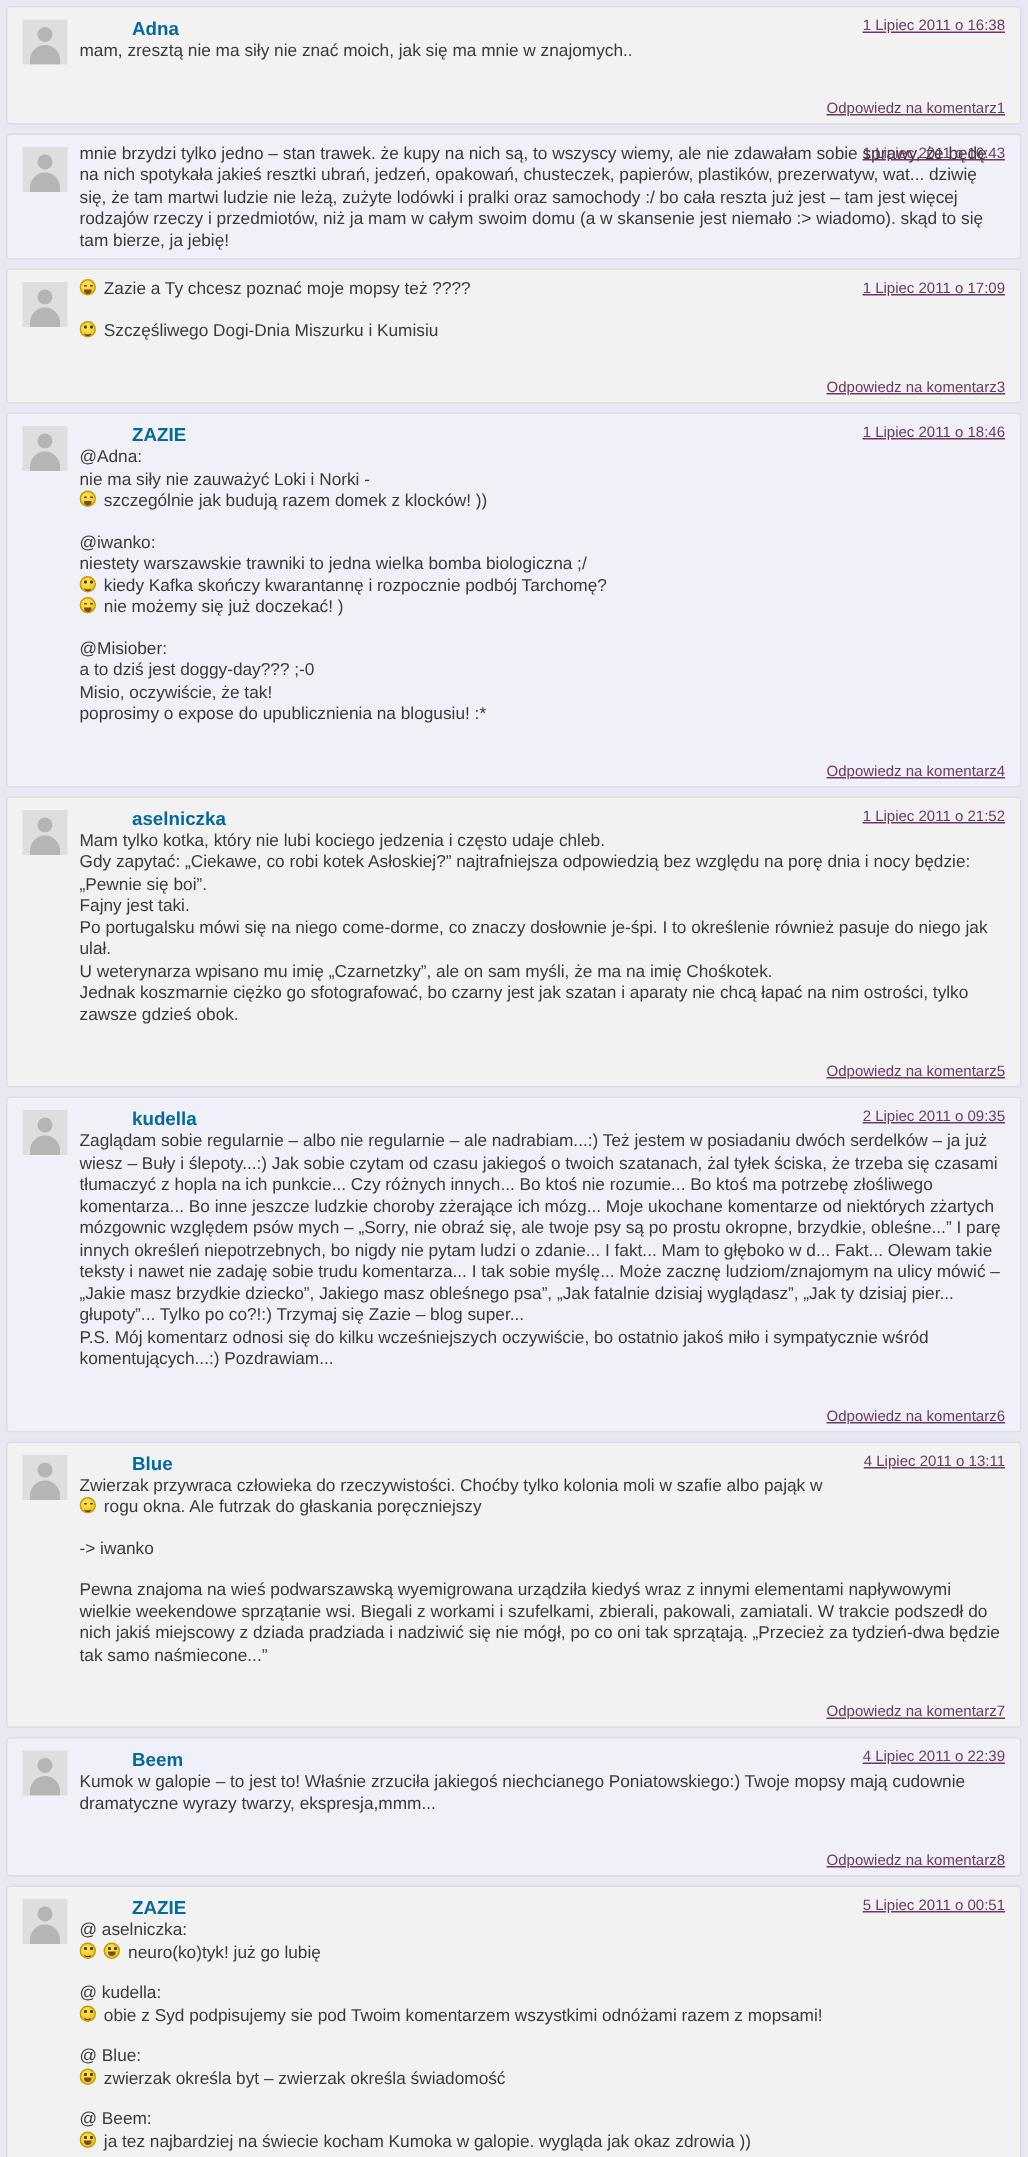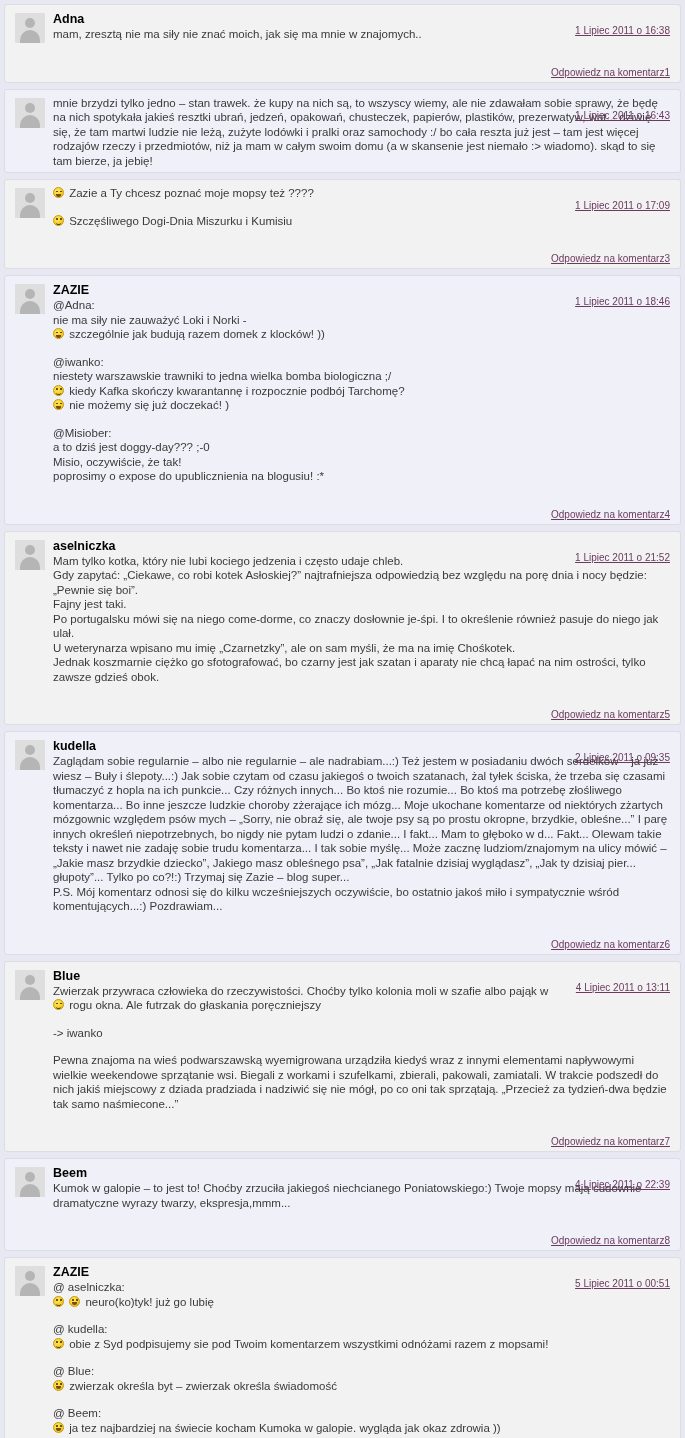--- a/index.html
+++ b/index.html
@@ -65,29 +65,30 @@
   .c-inner {
     overflow: hidden;
   }
   .c-head {
     position: relative;
     min-height: 15px;
   }
   .author {
     font-weight: bold;
     font-size: 12.5px;
-    color: #000000;
+    color: #0369a1;
     display: inline-block;
     line-height: 15px;
     padding-top: 1px;
+    margin-left: 35px;
   }
   .date-wrap {
     position: absolute;
     right: 10px;
-    top: 20px;
+    top: 7px;
     font-size: 10px;
     color: #6b3a5e;
     text-decoration: underline;
     white-space: nowrap;
     cursor: pointer;
   }
   .body-text {
     line-height: 14.5px;
     font-size: 11.5px;
     color: #3a3a3a;
@@ -238,21 +239,21 @@
       </div>
     </div>
     <div class="comment alt">
       <span class="date-wrap">4 Lipiec 2011 o 22:39</span>
       <div class="avatar">
         <div class="head"></div>
         <div class="body"></div>
       </div>
       <div class="c-inner">
         <div class="c-head"><span class="author">Beem</span></div>
-        <div class="body-text"><p><span>Kumok w galopie – to jest to! Choćby zrzuciła jakiegoś niechcianego Poniatowskiego:) Twoje mopsy mają cudownie dramatyczne wyrazy twarzy, ekspresja,mmm...</span></p></div>
+        <div class="body-text"><p><span>Kumok w galopie – to jest to! Właśnie zrzuciła jakiegoś niechcianego Poniatowskiego:) Twoje mopsy mają cudownie dramatyczne wyrazy twarzy, ekspresja,mmm...</span></p></div>
         <div class="reply-row"><span class="reply-link">Odpowiedz na komentarz8</span></div>
       </div>
     </div>
     <div class="comment">
       <span class="date-wrap">5 Lipiec 2011 o 00:51</span>
       <div class="avatar">
         <div class="head"></div>
         <div class="body"></div>
       </div>
       <div class="c-inner">

